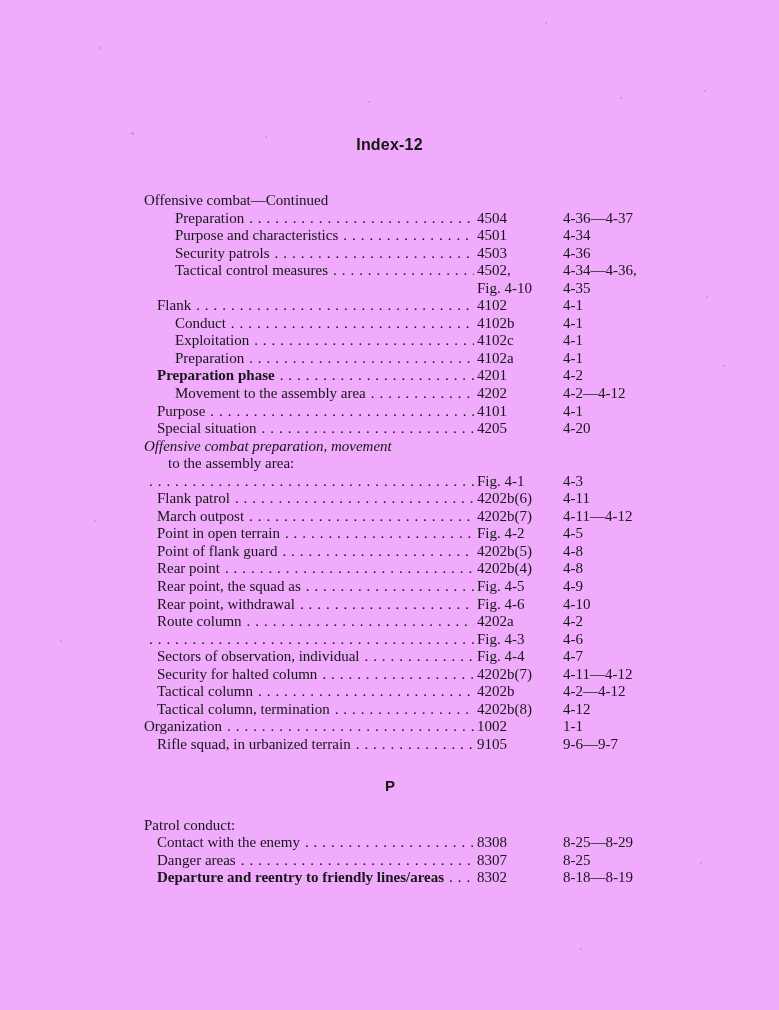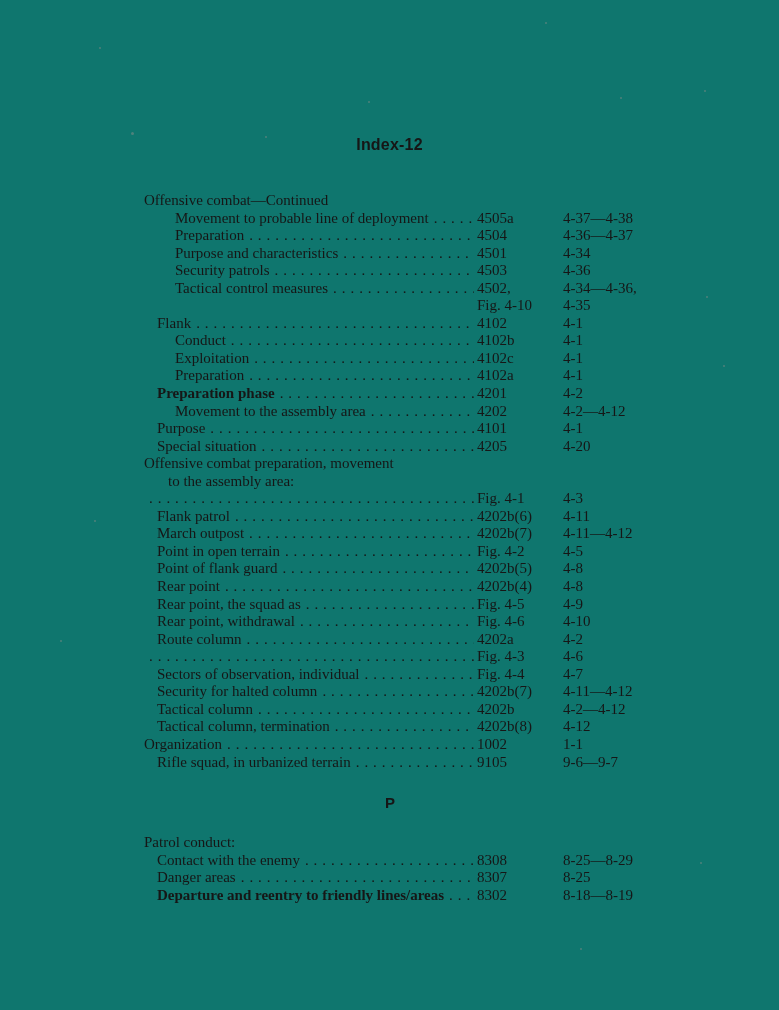--- a/index.html
+++ b/index.html
@@ -1,20 +1,20 @@
 <!DOCTYPE html>
 <html><head>
 <meta charset="utf-8">
 <style>
   html,body { margin:0; padding:0; background:#e8e8e6; }
   .page {
     position:relative;
     width:779px; height:1010px;
     margin:0 auto;
-    background:#0f766e;
+    background:#f0abfc;
     color:#161616;
     font-family:"Liberation Serif", serif;
     overflow:hidden;
   }
   .page-title {
     position:absolute; top:136px; left:0; width:779px;
     text-align:center;
     font-family:"Liberation Sans", sans-serif;
     font-weight:bold; font-size:16px; letter-spacing:0.2px;
   }
@@ -53,26 +53,20 @@
   <div class="page-title">Index-12</div>
 
   <div class="index-content" id="index-list">
       <div class="index-row">
     <span class="entry-text" style="padding-left: 0px;">Offensive combat—Continued</span>
     <span class="dot-leader no-dots"></span>
     <span class="para-col"></span>
     <span class="page-col"></span>
   </div>
       <div class="index-row">
-    <span class="entry-text" style="padding-left: 31px;">Movement to probable line of deployment</span>
-    <span class="dot-leader"></span>
-    <span class="para-col">4505a</span>
-    <span class="page-col">4-37—4-38</span>
-  </div>
-      <div class="index-row">
     <span class="entry-text" style="padding-left: 31px;">Preparation</span>
     <span class="dot-leader"></span>
     <span class="para-col">4504</span>
     <span class="page-col">4-36—4-37</span>
   </div>
       <div class="index-row">
     <span class="entry-text" style="padding-left: 31px;">Purpose and characteristics</span>
     <span class="dot-leader"></span>
     <span class="para-col">4501</span>
     <span class="page-col">4-34</span>
@@ -137,21 +131,21 @@
     <span class="para-col">4101</span>
     <span class="page-col">4-1</span>
   </div>
       <div class="index-row">
     <span class="entry-text" style="padding-left: 13px;">Special situation</span>
     <span class="dot-leader"></span>
     <span class="para-col">4205</span>
     <span class="page-col">4-20</span>
   </div>
       <div class="index-row">
-    <span class="entry-text" style="padding-left: 0px;">Offensive combat preparation, movement</span>
+    <span class="entry-text" style="padding-left: 0px; font-style: italic;">Offensive combat preparation, movement</span>
     <span class="dot-leader no-dots"></span>
     <span class="para-col"></span>
     <span class="page-col"></span>
   </div>
       <div class="index-row">
     <span class="entry-text" style="padding-left: 24px;">to the assembly area:</span>
     <span class="dot-leader no-dots"></span>
     <span class="para-col"></span>
     <span class="page-col"></span>
   </div>

